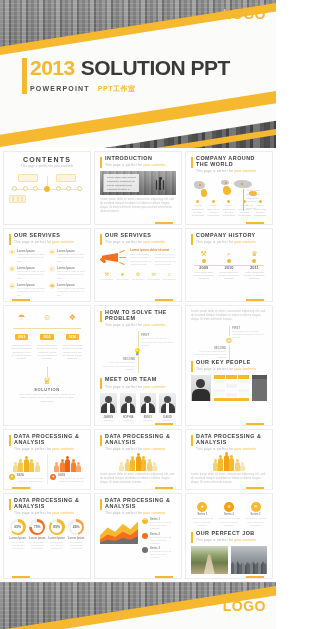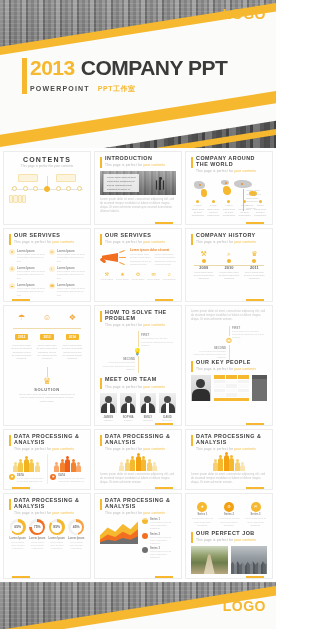--- a/index.html
+++ b/index.html
@@ -393,21 +393,21 @@
     <div class="cityscape"></div>
     <div class="ystripe s1"></div>
     <div class="white-band"></div>
     <div class="ystripe s2"></div>
     <div class="ystripe s3"></div>
     <div class="logo-badge">LOGO</div>
     <div class="title-block">
       <div class="ybar"></div>
       <div class="t-row">
         <span class="t-year">2013</span>
-        <span class="t-main">COMPANY PPT</span>
+        <span class="t-main">SOLUTION PPT</span>
       </div>
       <div class="t-sub-row">
         <span class="t-sub">POWERPOINT</span>
         <span class="t-sub-cn">PPT工作室</span>
       </div>
     </div>
   </div>
 
   <div class="grid">
 

